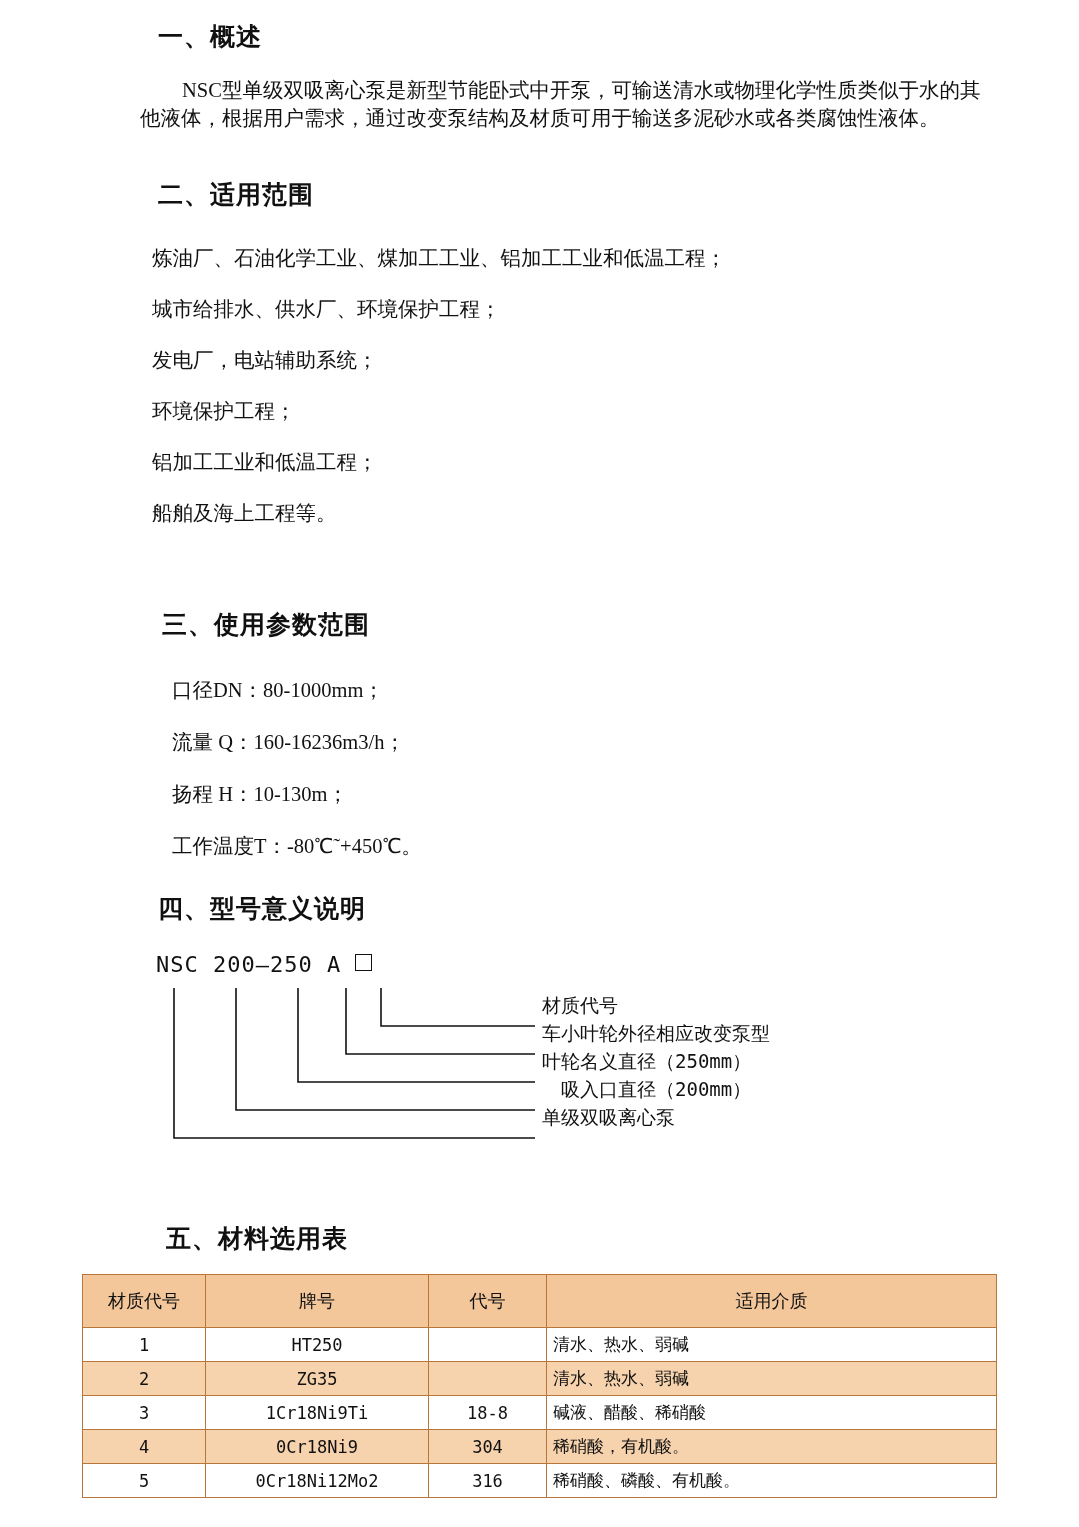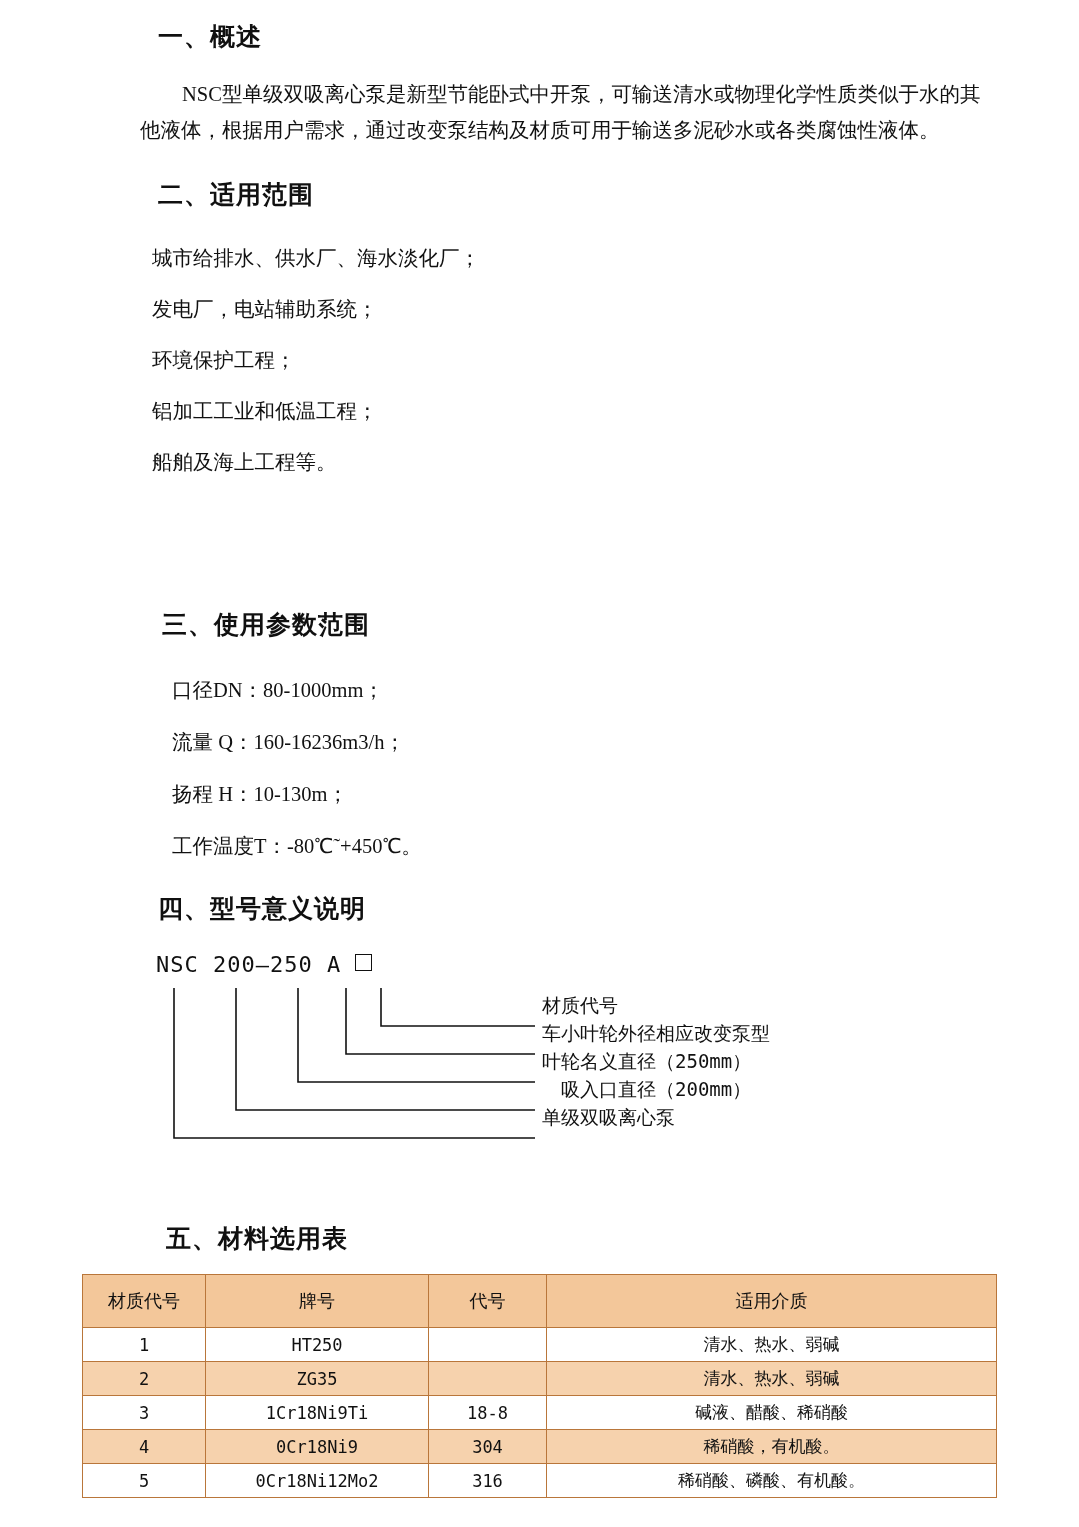--- a/index.html
+++ b/index.html
@@ -19,21 +19,21 @@
   }
   .h2 {
     font-family: "DejaVu Sans", sans-serif;
     font-weight: bold;
     font-size: 25px;
     letter-spacing: 1px;
     color: #101010;
   }
   .para {
     font-size: 20.5px;
-    line-height: 36px;
+    line-height: 28px;
     color: #111111;
   }
   .indent {
     text-indent: 42px;
   }
   .list-line {
     font-size: 20.5px;
     line-height: 30px;
     color: #111111;
   }
@@ -96,34 +96,35 @@
     font-weight: normal;
     font-family: "DejaVu Sans", sans-serif;
     font-size: 18px;
     height: 42px;
   }
   #mat-table tbody tr { height: 34px; }
   #mat-table tbody tr.alt td { background: #f6d2ad; }
   .c-code  { width: 110px; text-align: center; }
   .c-brand { width: 210px; text-align: center; }
   .c-sym   { width: 105px; text-align: center; }
-  .c-media { text-align: center; padding-left: 14px; font-family: "DejaVu Sans", sans-serif; font-size: 17px; }
+  .c-media { text-align: left; padding-left: 14px; font-family: "DejaVu Sans", sans-serif; font-size: 17px; }
   thead .c-media { text-align: center; padding-left: 0; }
 </style>
 </head>
 <body>
 
 <div class="page">
 
   <div class="h2" id="sec1-title">一、概述</div>
   <div class="para indent" id="sec1-body">NSC型单级双吸离心泵是新型节能卧式中开泵，可输送清水或物理化学性质类似于水的其他液体，根据用户需求，通过改变泵结构及材质可用于输送多泥砂水或各类腐蚀性液体。</div>
 
   <div class="h2" id="sec2-title">二、适用范围</div>
   <div id="sec2-list">
-    <div class="list-line">城市给排水、供水厂、海水淡化厂；</div>
+    <div class="list-line">炼油厂、石油化学工业、煤加工工业、铝加工工业和低温工程；</div>
+    <div class="list-line">城市给排水、供水厂、环境保护工程；</div>
     <div class="list-line">发电厂，电站辅助系统；</div>
     <div class="list-line">环境保护工程；</div>
     <div class="list-line">铝加工工业和低温工程；</div>
     <div class="list-line">船舶及海上工程等。</div>
   </div>
 
   <div class="h2" id="sec3-title">三、使用参数范围</div>
   <div id="sec3-list">
     <div class="list-line">口径DN：80-1000mm；</div>
     <div class="list-line">流量 Q：160-16236m3/h；</div>

